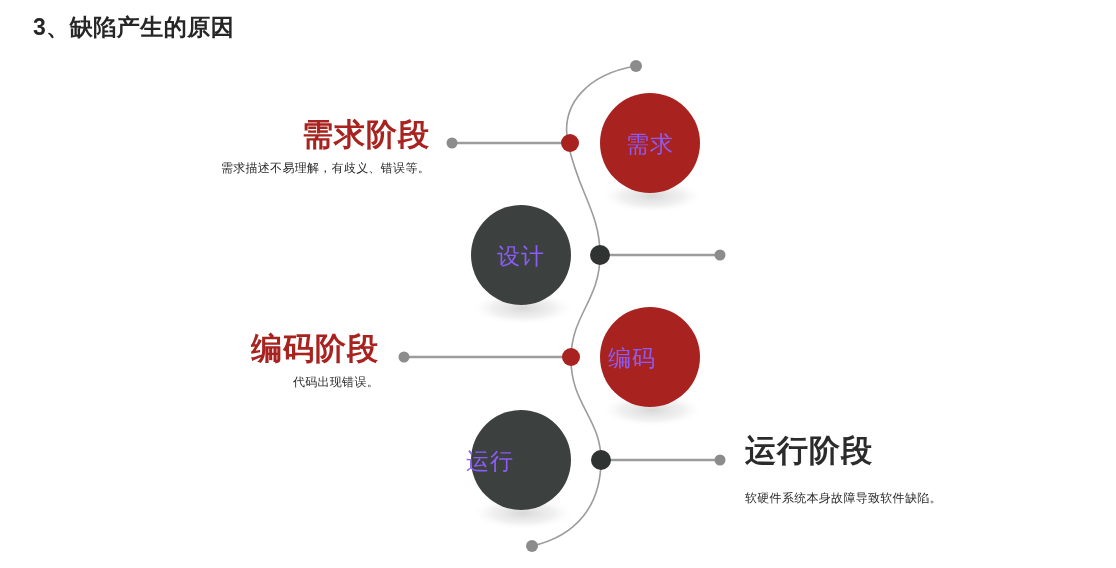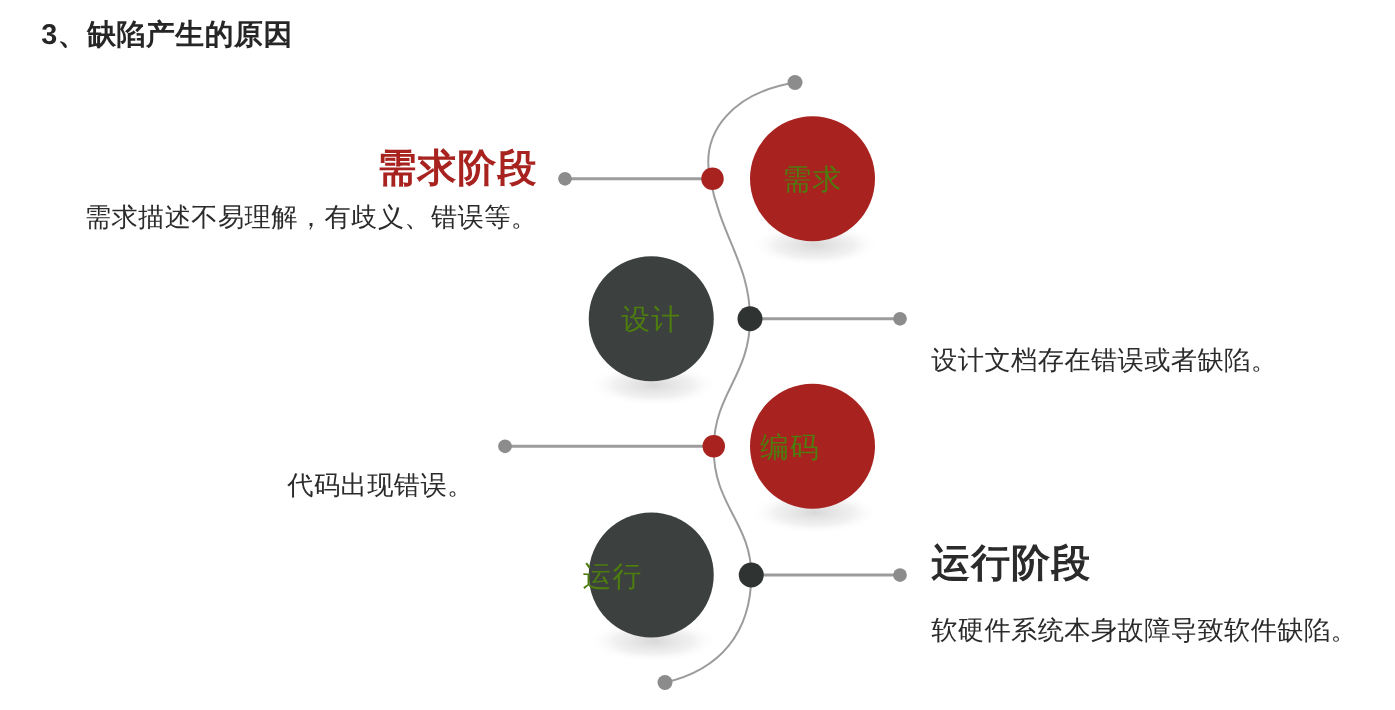--- a/index.html
+++ b/index.html
@@ -35,38 +35,38 @@
   }
   #diagram-svg {
     position: absolute;
     left: 0;
     top: 0;
     width: 1116px;
     height: 568px;
   }
   .node-label {
     position: absolute;
-    color: #4d7c0f;
+    color: #8b5cf6;
     font-size: 23px;
     font-weight: normal;
     letter-spacing: 1px;
     white-space: nowrap;
     transform: translate(-50%, -50%);
     pointer-events: none;
   }
   .stage-heading {
     position: absolute;
     font-size: 31px;
     font-weight: bold;
     white-space: nowrap;
     letter-spacing: 1px;
   }
   .stage-desc {
     position: absolute;
-    font-size: 21px;
+    font-size: 12px;
     color: #2b2b2b;
     white-space: nowrap;
     letter-spacing: 0.3px;
   }
   .heading-red { color: #a8231f; }
   .heading-dark { color: #2b2b2b; }
   .align-right { transform: translateX(-100%); }
 </style>
 </head>
 <body>
@@ -119,20 +119,20 @@
   </svg>
 
   <div class="node-label" style="left:650px; top:144px;">需求</div>
   <div class="node-label" style="left:521px; top:256px;">设计</div>
   <div class="node-label" style="left:632px; top:358px;">编码</div>
   <div class="node-label" style="left:490px; top:461px;">运行</div>
 
   <div class="stage-heading heading-red align-right" style="left:430px; top:114px;">需求阶段</div>
   <div class="stage-desc align-right" style="left:430px; top:160px;">需求描述不易理解，有歧义、错误等。</div>
 
-  <div class="stage-desc" style="left:745px; top:274px;">设计文档存在错误或者缺陷。</div>
 
+  <div class="stage-heading heading-red align-right" style="left:379px; top:328px;">编码阶段</div>
   <div class="stage-desc align-right" style="left:379px; top:374px;">代码出现错误。</div>
 
   <div class="stage-heading heading-dark" style="left:745px; top:430px;text-align:right;">运行阶段</div>
   <div class="stage-desc" style="left:745px; top:490px;">软硬件系统本身故障导致软件缺陷。</div>
 
 </div>
 
 </body></html>

